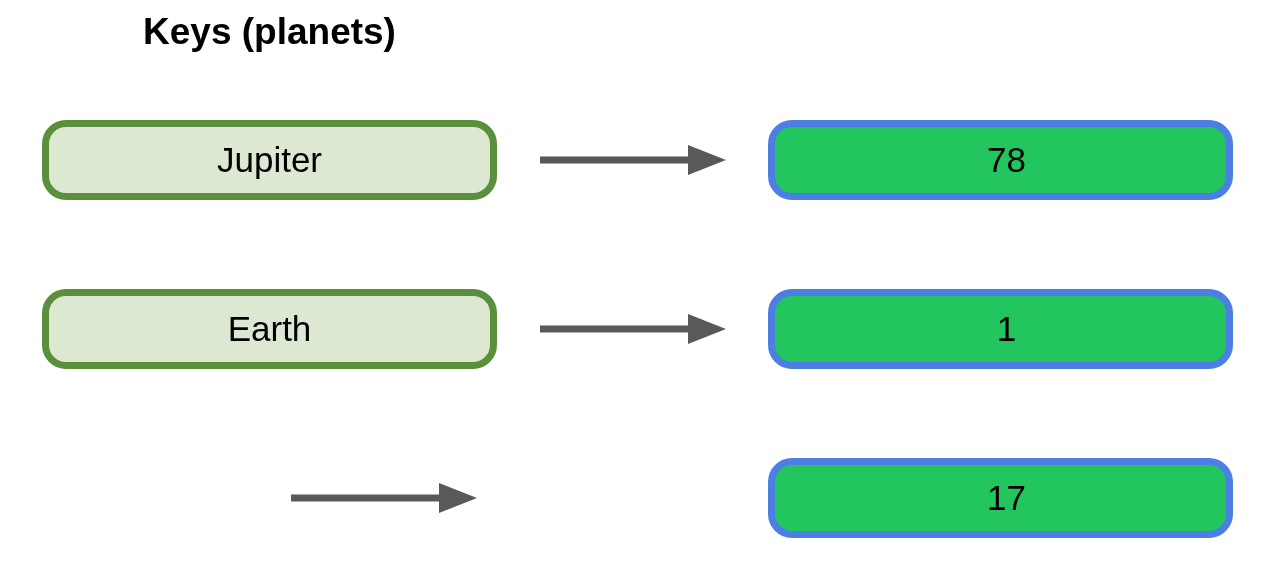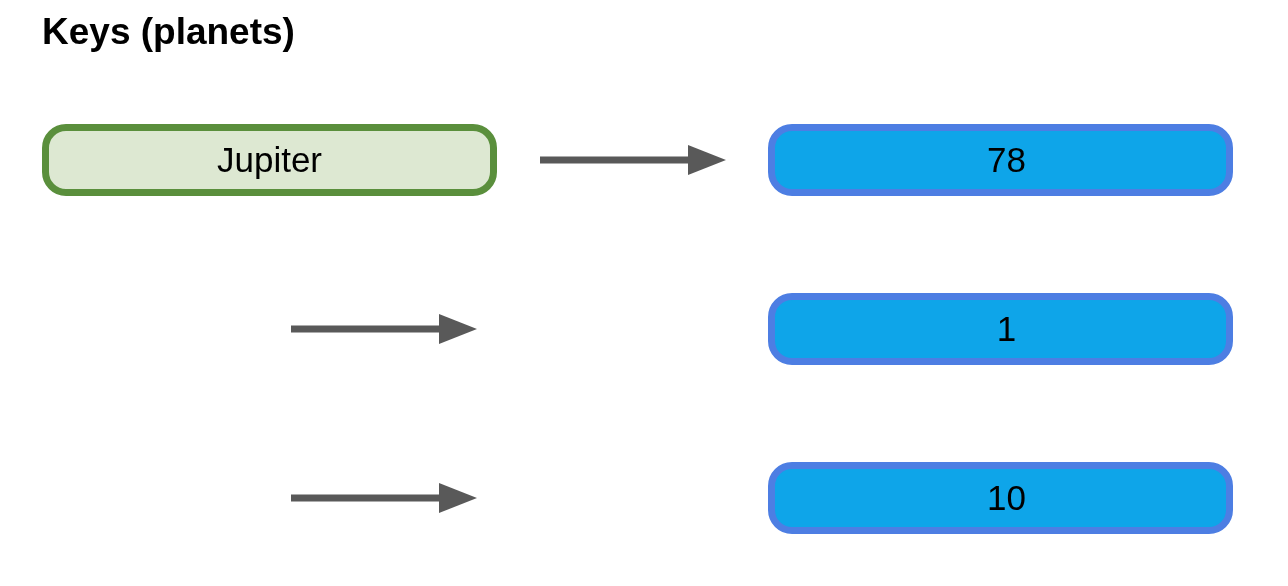--- a/index.html
+++ b/index.html
@@ -13,21 +13,21 @@
     width: 1288px;
     height: 586px;
     background: #ffffff;
     overflow: hidden;
   }
   .col-header {
     position: absolute;
     top: 8px;
     height: 48px;
     line-height: 48px;
-    text-align: left;
+    text-align: center;
     font-size: 37px;
     font-weight: bold;
     color: #000000;
     letter-spacing: 0px;
   }
   .col-header.left  { left: 42px;  width: 455px; }
   .col-header.right { left: 768px; width: 465px; }
 
   .rows {
     position: absolute;
@@ -39,37 +39,37 @@
     gap: 69px;
   }
   .map-row {
     display: flex;
     align-items: center;
     height: 100px;
     width: 1288px;
   }
   .box {
     box-sizing: border-box;
-    height: 72px;
+    height: 80px;
     display: flex;
     align-items: center;
     justify-content: center;
     border-radius: 24px;
     font-size: 35px;
     color: #000000;
   }
   .key-box {
     margin-left: 42px;
     width: 455px;
     background: #dde8d2;
     border: 7px solid #5a8f3c;
   }
   .value-box {
     width: 465px;
-    background: #0ea5e9;
+    background: #22c55e;
     border: 7px solid #4d7ee3;
     padding-left: 12px;
   }
   .arrow-cell {
     flex: 1;
     display: flex;
     align-items: center;
     justify-content: center;
     height: 100px;
   }
@@ -91,35 +91,36 @@
         <svg width="186" height="40" viewBox="0 0 186 40">
           <line x1="0" y1="20" x2="152" y2="20" stroke="#595959" stroke-width="7"></line>
           <polygon points="148,5 186,20 148,35" fill="#595959"></polygon>
         </svg>
       </div>
       <div class="box value-box">78</div>
       <div class="row-spacer-right"></div>
     </div>
 
     <div class="map-row">
+      <div class="box key-box">Earth</div>
       <div class="arrow-cell">
         <svg width="186" height="40" viewBox="0 0 186 40">
           <line x1="0" y1="20" x2="152" y2="20" stroke="#595959" stroke-width="7"></line>
           <polygon points="148,5 186,20 148,35" fill="#595959"></polygon>
         </svg>
       </div>
       <div class="box value-box">1</div>
       <div class="row-spacer-right"></div>
     </div>
 
     <div class="map-row">
       <div class="arrow-cell">
         <svg width="186" height="40" viewBox="0 0 186 40">
           <line x1="0" y1="20" x2="152" y2="20" stroke="#595959" stroke-width="7"></line>
           <polygon points="148,5 186,20 148,35" fill="#595959"></polygon>
         </svg>
       </div>
-      <div class="box value-box">10</div>
+      <div class="box value-box">17</div>
       <div class="row-spacer-right"></div>
     </div>
 
   </div>
 </div>
 
 </body></html>

